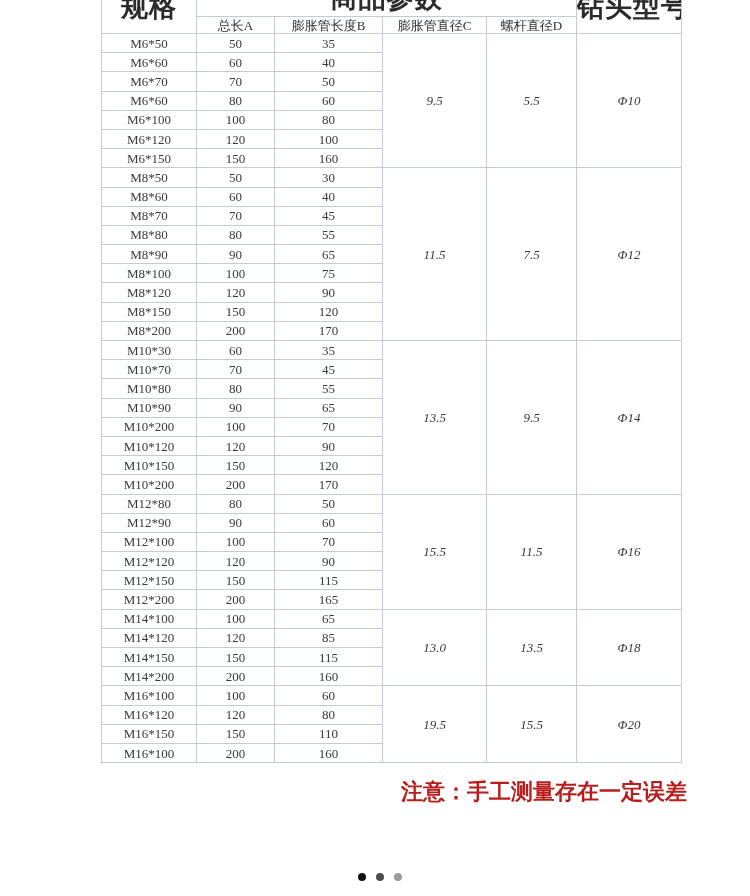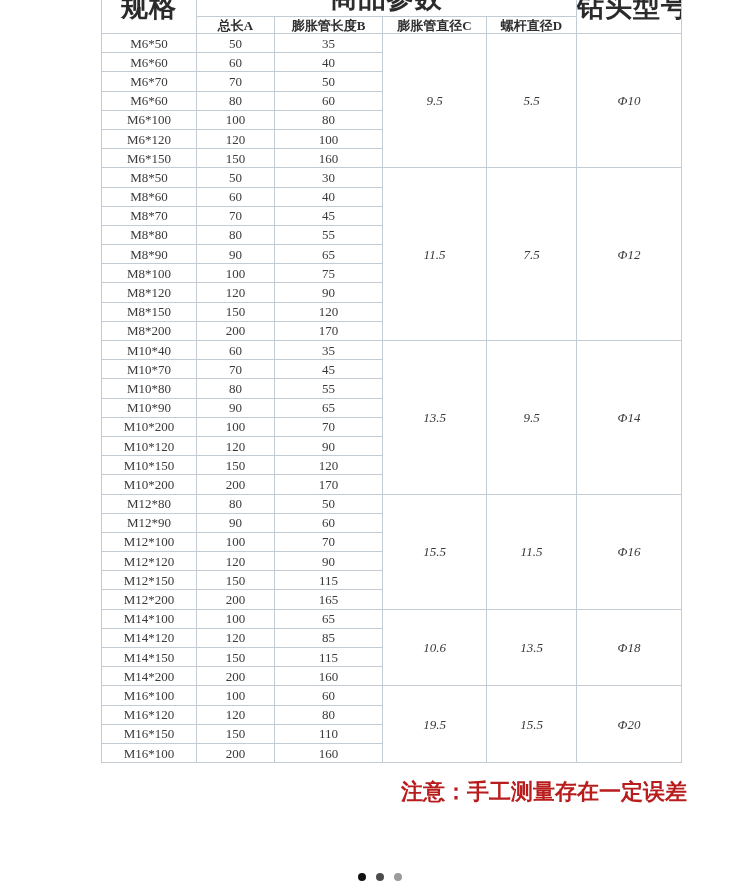--- a/index.html
+++ b/index.html
@@ -43,21 +43,21 @@
   }
   tr.head-main { height: 36px; }
   tr.head-main th {
     font-size: 27px;
     font-weight: bold;
     color: #2b2b2b;
     letter-spacing: 1px;
   }
   th.rowspan-head { font-size: 27px; font-weight: bold; }
   tr.head-sub { height: 17px; }
-  tr.head-sub th { font-weight: bold; font-size: 13px; color: #2f2f2f; margin-left: 24px; }
+  tr.head-sub th { font-weight: normal; font-size: 13px; color: #2f2f2f; margin-left: 24px; }
   tbody tr { height: 19.2px; }
   td.merged { font-size: 13.5px; font-style: italic; }
   .note {
     position: absolute;
     top: 777px;
     right: 63px;
     font-size: 22px;
     font-weight: bold;
     color: #b91c1c;
     font-family: "Liberation Sans", sans-serif;
@@ -183,21 +183,21 @@
           <td>M8*150</td>
           <td>150</td>
           <td>120</td>
         </tr>
         <tr>
           <td>M8*200</td>
           <td>200</td>
           <td>170</td>
         </tr>
         <tr>
-          <td>M10*40</td>
+          <td>M10*30</td>
           <td>60</td>
           <td>35</td>
           <td rowspan="8" class="merged">13.5</td>
           <td rowspan="8" class="merged">9.5</td>
           <td rowspan="8" class="merged">Φ14</td>
         </tr>
         <tr>
           <td>M10*70</td>
           <td>70</td>
           <td>45</td>
@@ -262,21 +262,21 @@
         </tr>
         <tr>
           <td>M12*200</td>
           <td>200</td>
           <td>165</td>
         </tr>
         <tr>
           <td>M14*100</td>
           <td>100</td>
           <td>65</td>
-          <td rowspan="4" class="merged">10.6</td>
+          <td rowspan="4" class="merged">13.0</td>
           <td rowspan="4" class="merged">13.5</td>
           <td rowspan="4" class="merged">Φ18</td>
         </tr>
         <tr>
           <td>M14*120</td>
           <td>120</td>
           <td>85</td>
         </tr>
         <tr>
           <td>M14*150</td>

